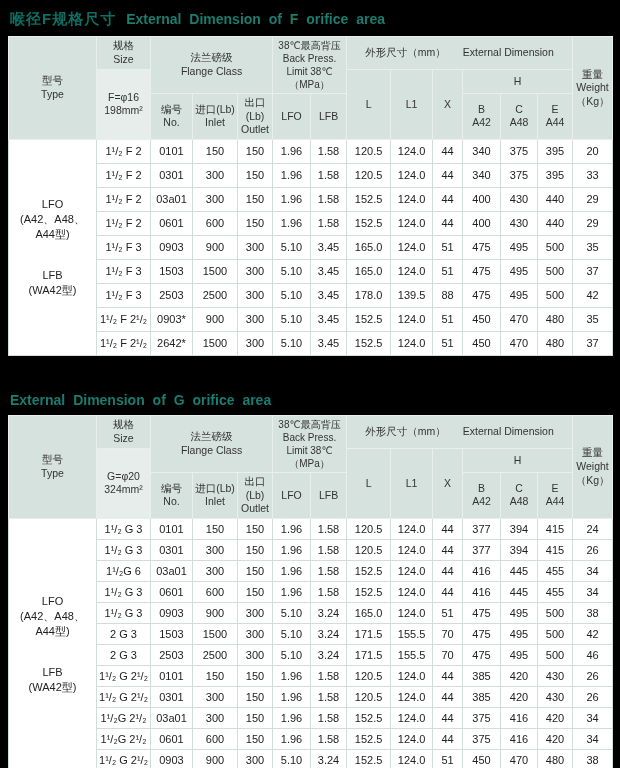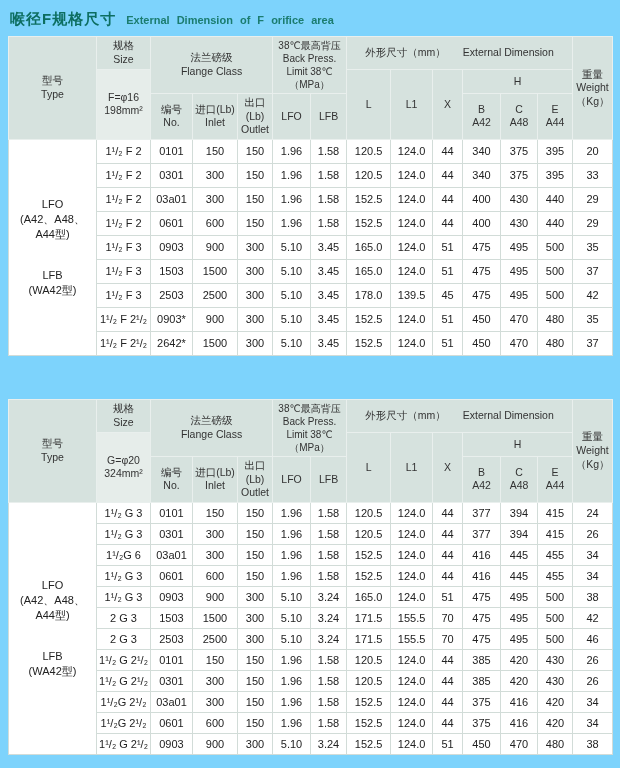--- a/index.html
+++ b/index.html
@@ -1,22 +1,22 @@
 <!DOCTYPE html>
 <html><head>
 <meta charset="utf-8">
 <style>
   * { margin:0; padding:0; box-sizing:border-box; }
   html,body { width:620px; background:#ffffff; }
   body { font-family:"Liberation Sans","DejaVu Sans",sans-serif; color:#222; }
-  .page { width:620px; height:768px; padding:10px 7px 0 8px; background:#7dd3fc; overflow:hidden; }
+  .page { width:620px; height:768px; padding:10px 7px 0 8px; background:#000000; overflow:hidden; }
 
   .section-title { display:flex; align-items:baseline; gap:10px; margin:0 0 7px 2px; }
   .title-zh { font-size:15px; font-weight:bold; color:#0d6e61; letter-spacing:1px; }
-  .title-en { font-size:11px; font-weight:bold; color:#1b7c6f; word-spacing:4px; }
+  .title-en { font-size:14px; font-weight:bold; color:#1b7c6f; word-spacing:4px; }
 
   table { border-collapse:collapse; table-layout:fixed; width:604px; }
   th, td { text-align:center; vertical-align:middle; overflow:hidden; }
 
   thead th {
     background:#d6e2de; font-weight:normal; font-size:10.5px; color:#333;
     border:1px solid #e9efed; padding:2px 0; line-height:1.3;
   }
   thead th.size-spec { background:#e6edea;text-align:center; }
   thead th.backpress { font-size:10px; }
@@ -234,21 +234,21 @@
           </tr>
           <tr>
             <td>1¹/₂ F 3</td>
             <td>2503</td>
             <td>2500</td>
             <td>300</td>
             <td>5.10</td>
             <td>3.45</td>
             <td>178.0</td>
             <td>139.5</td>
-            <td>45</td>
+            <td>88</td>
             <td>475</td>
             <td>495</td>
             <td>500</td>
             <td>42</td>
           </tr>
           <tr>
             <td>1¹/₂ F 2¹/₂</td>
             <td>0903*</td>
             <td>900</td>
             <td>300</td>
@@ -276,20 +276,21 @@
             <td>470</td>
             <td>480</td>
             <td>37</td>
           </tr>
         </tbody>
     </table>
   </div>
 
   <div class="section sec2">
     <div class="section-title">
+      <span class="title-en">External  Dimension  of  G orifice area</span>
     </div>
     <table class="t-g">
       <colgroup>
         <col style="width:88px">
           <col style="width:54px">
           <col style="width:42px">
           <col style="width:45px">
         <col style="width:35px">
           <col style="width:38px">
           <col style="width:36px">

